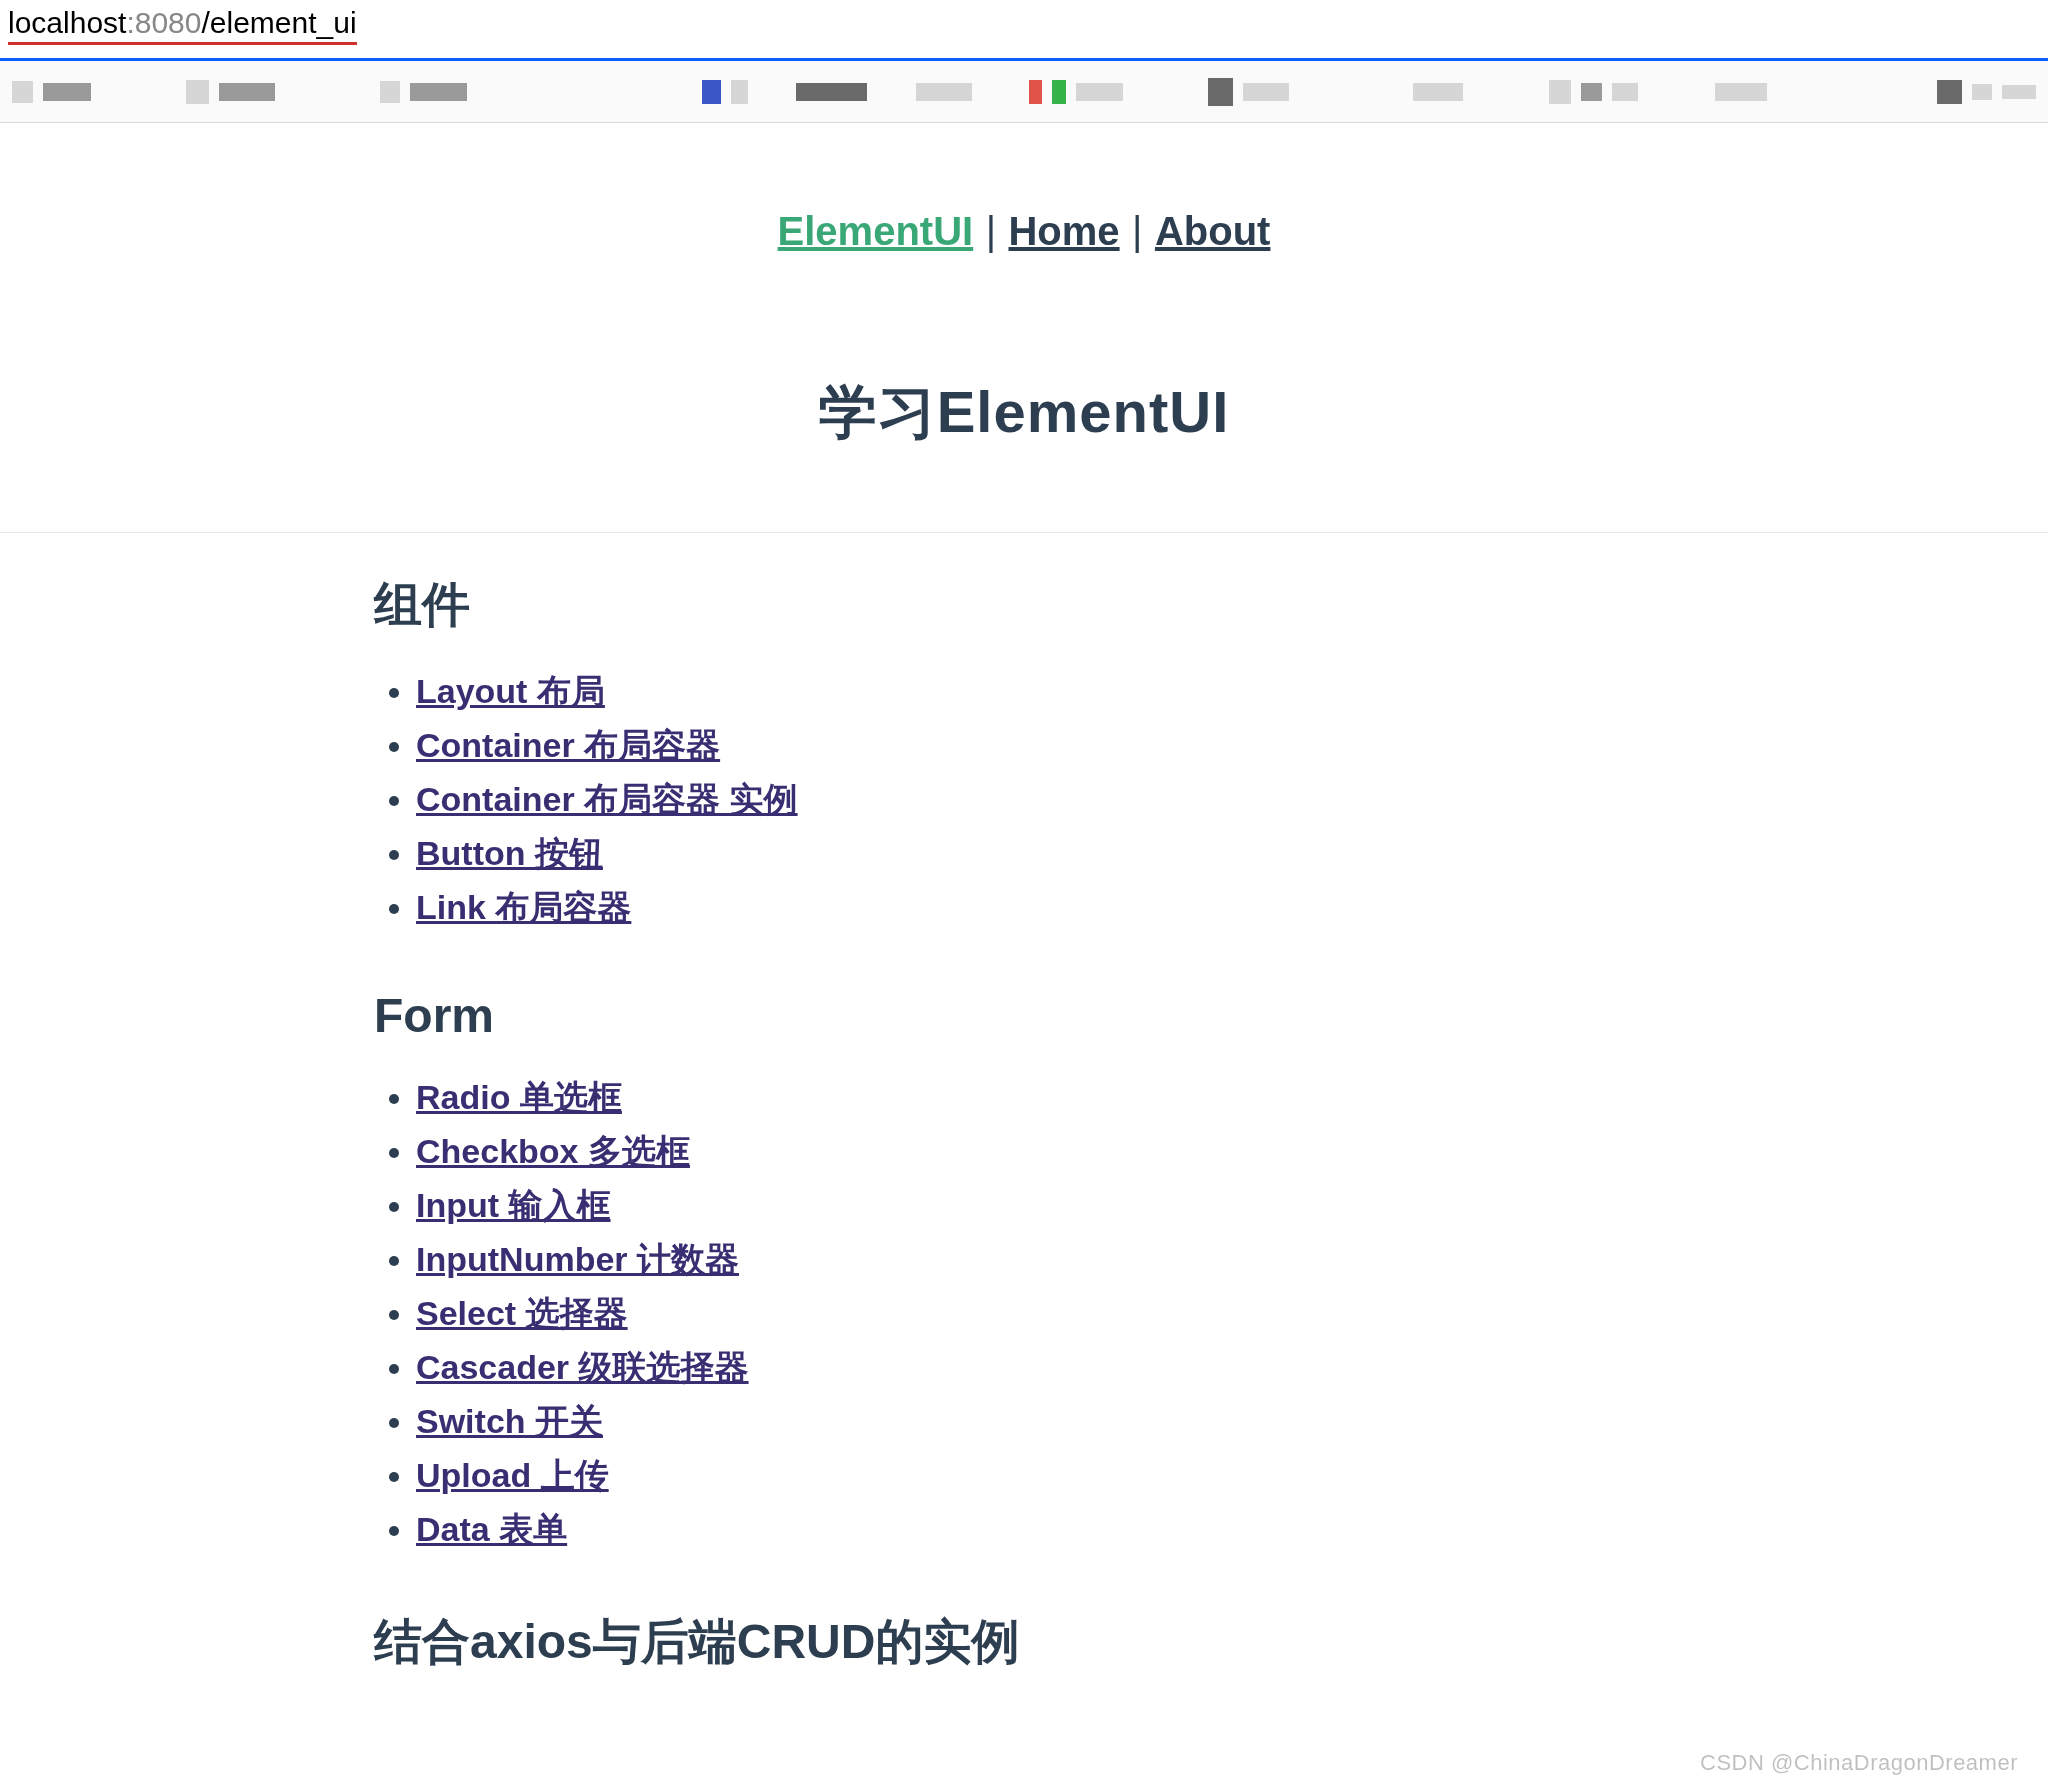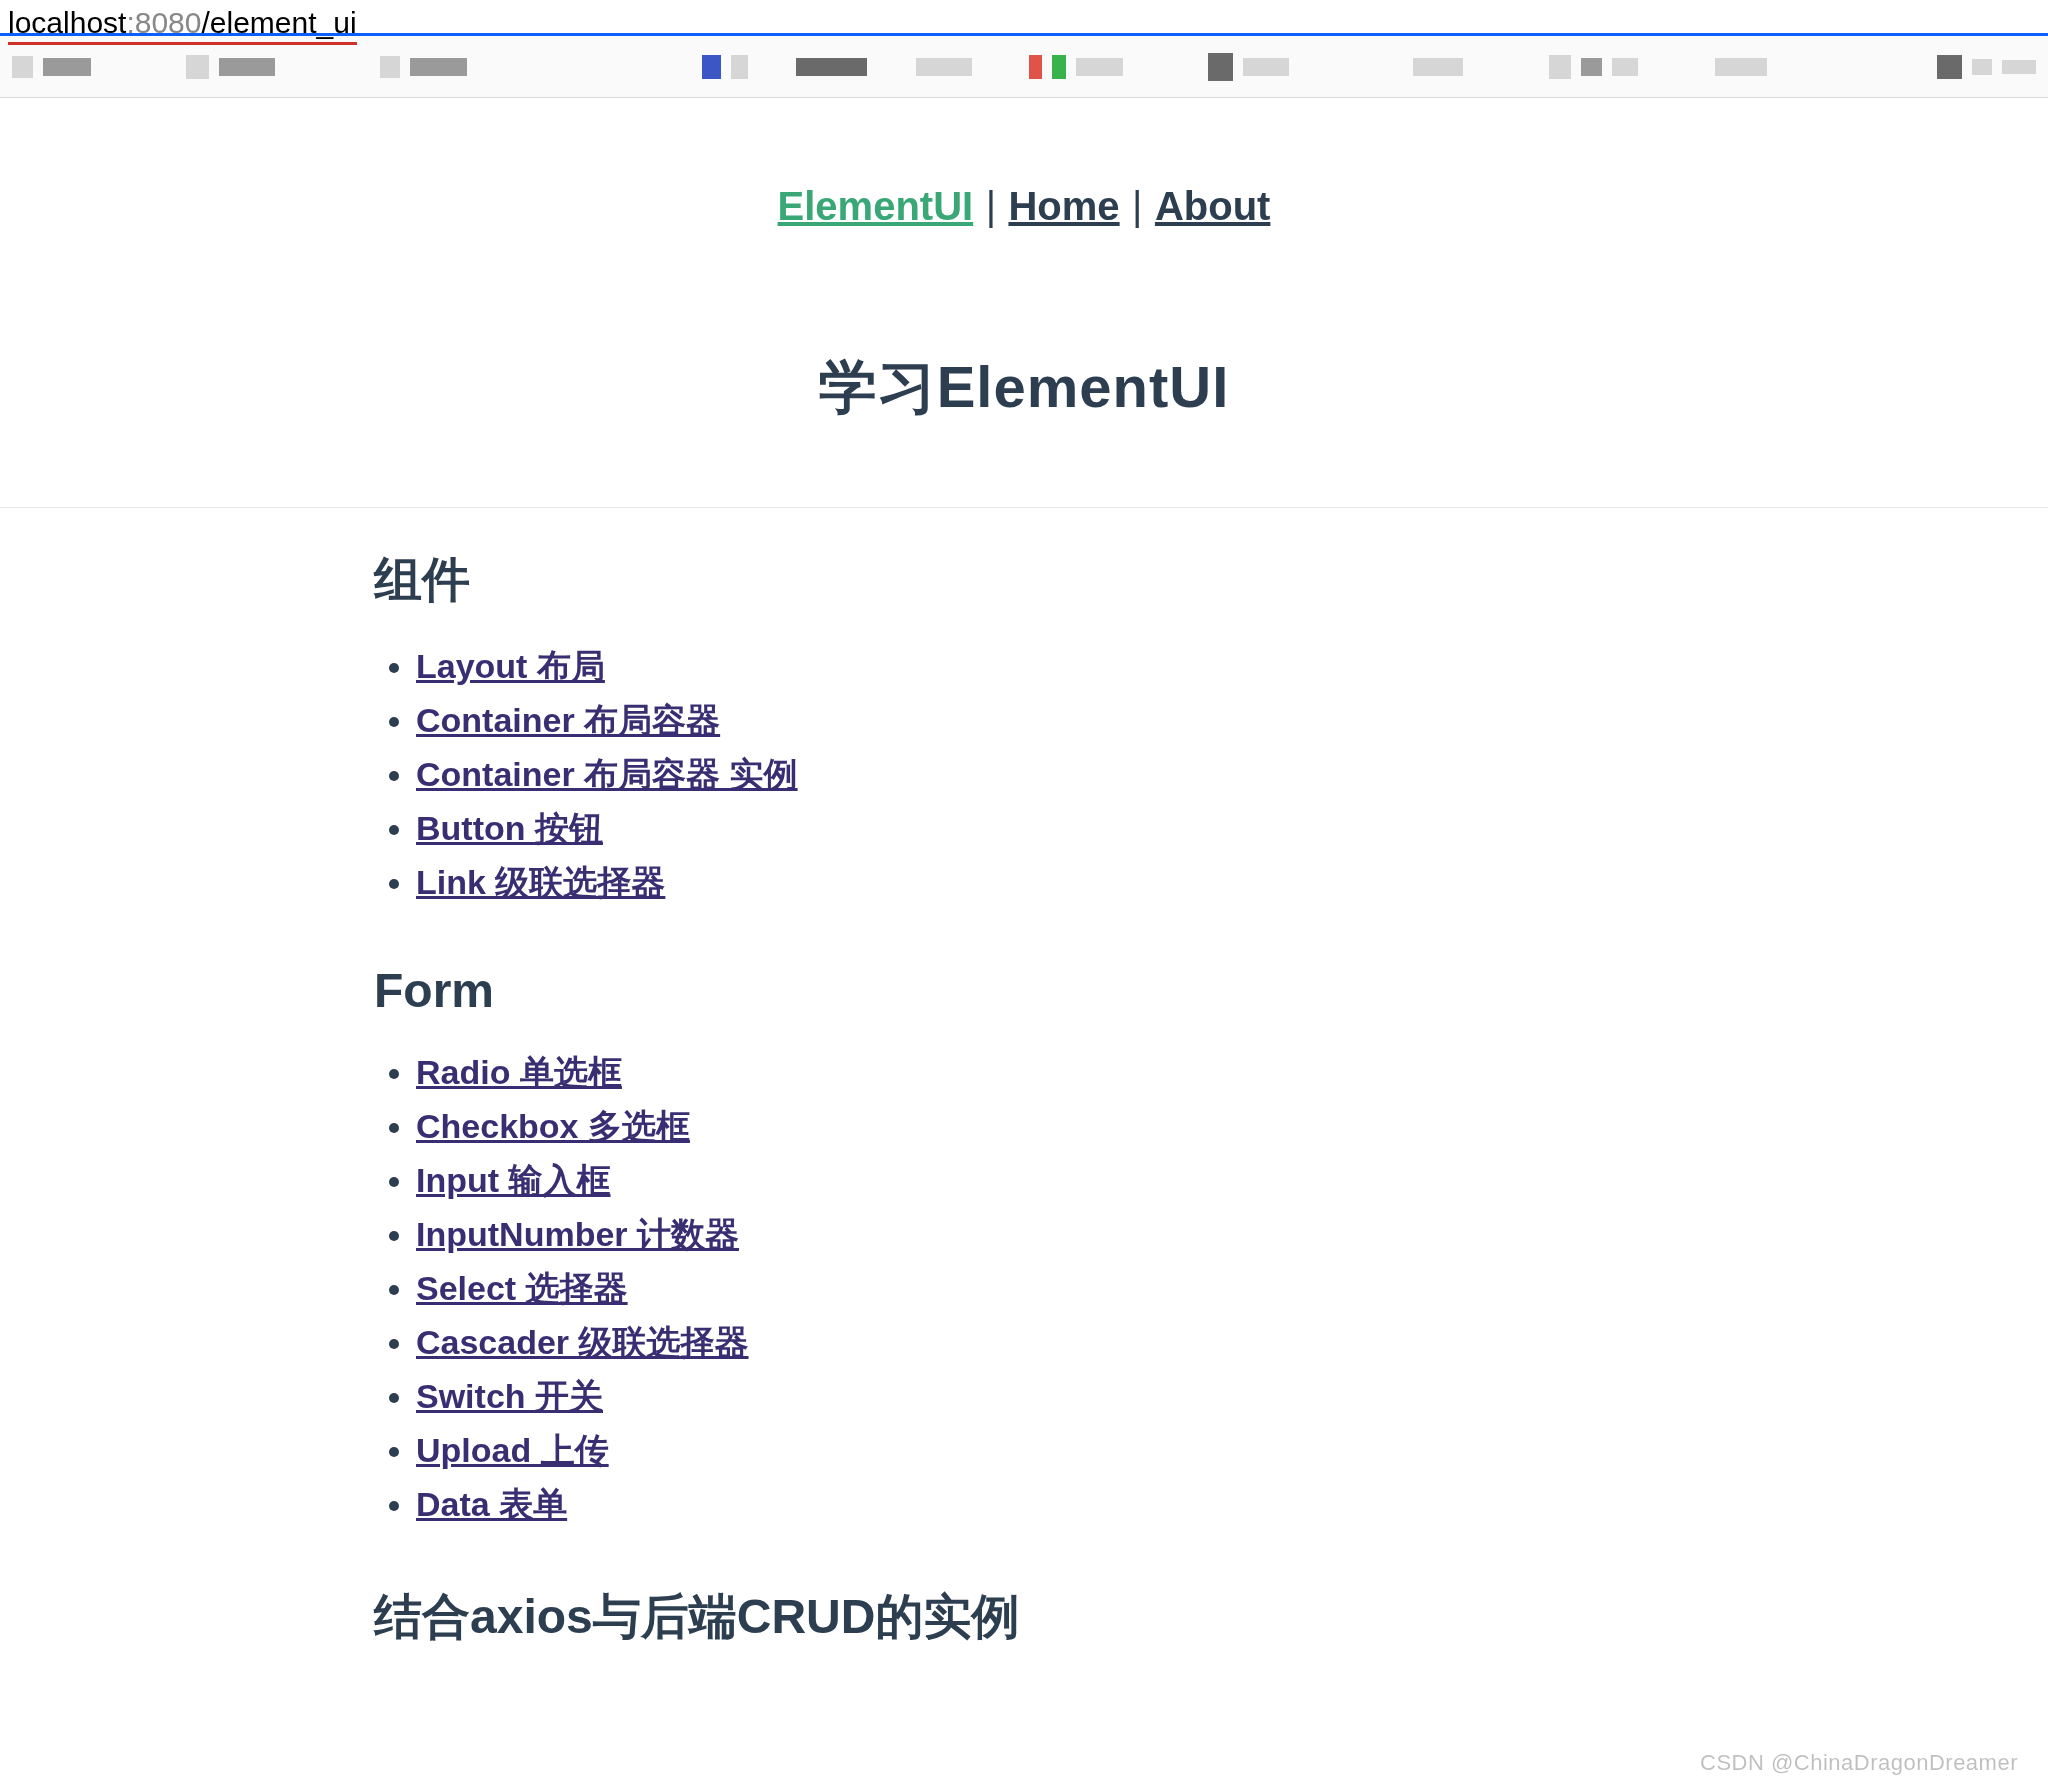--- a/index.html
+++ b/index.html
@@ -1,17 +1,17 @@
 <!DOCTYPE html>
 <html><head>
   <meta charset="utf-8">
   <style>
     * { box-sizing: border-box; margin: 0; padding: 0; }
     html, body { width: 2048px; height: 1780px; font-family: -apple-system, "Helvetica Neue", Arial, sans-serif; background: #fff; color: #2c3e50; }
-    .url-bar { height: 36px; padding: 6px 8px; border-bottom: 3px solid #0b5fff; font-size: 30px; }
+    .url-bar { height: 61px; padding: 6px 8px; border-bottom: 3px solid #0b5fff; font-size: 30px; }
     .url-bar .url-underline { border-bottom: 3px solid #d0322a; padding-bottom: 2px; display: inline-block; }
     .url-bar .host { color: #000; }
     .url-bar .port { color: #888; }
     .url-bar .path { color: #000; }
 
     .toolbar { height: 62px; border-bottom: 1px solid #d8d8d8; background: #fafafa; display: flex; align-items: center; gap: 10px; padding: 0 12px; }
     .tb-box { background: #9a9a9a; display: inline-block; }
     .tb-light { background: #d6d6d6; }
     .tb-dark { background: #6a6a6a; }
     .tb-blue { background: #3b57c6; }
@@ -97,21 +97,21 @@
 <div class="divider"></div>
 
 <div class="content">
 
   <h2 class="section-h">组件</h2>
   <ul class="link-list">
     <li><a href="#">Layout 布局</a></li>
     <li><a href="#">Container 布局容器</a></li>
     <li><a href="#">Container 布局容器 实例</a></li>
     <li><a href="#">Button 按钮</a></li>
-    <li><a href="#">Link 级联选择器</a></li>
+    <li><a href="#">Link 布局容器</a></li>
   </ul>
 
   <h2 class="section-h">Form</h2>
   <ul class="link-list">
     <li><a href="#">Radio 单选框</a></li>
     <li><a href="#">Checkbox 多选框</a></li>
     <li><a href="#">Input 输入框</a></li>
     <li><a href="#">InputNumber 计数器</a></li>
     <li><a href="#">Select 选择器</a></li>
     <li><a href="#">Cascader 级联选择器</a></li>

